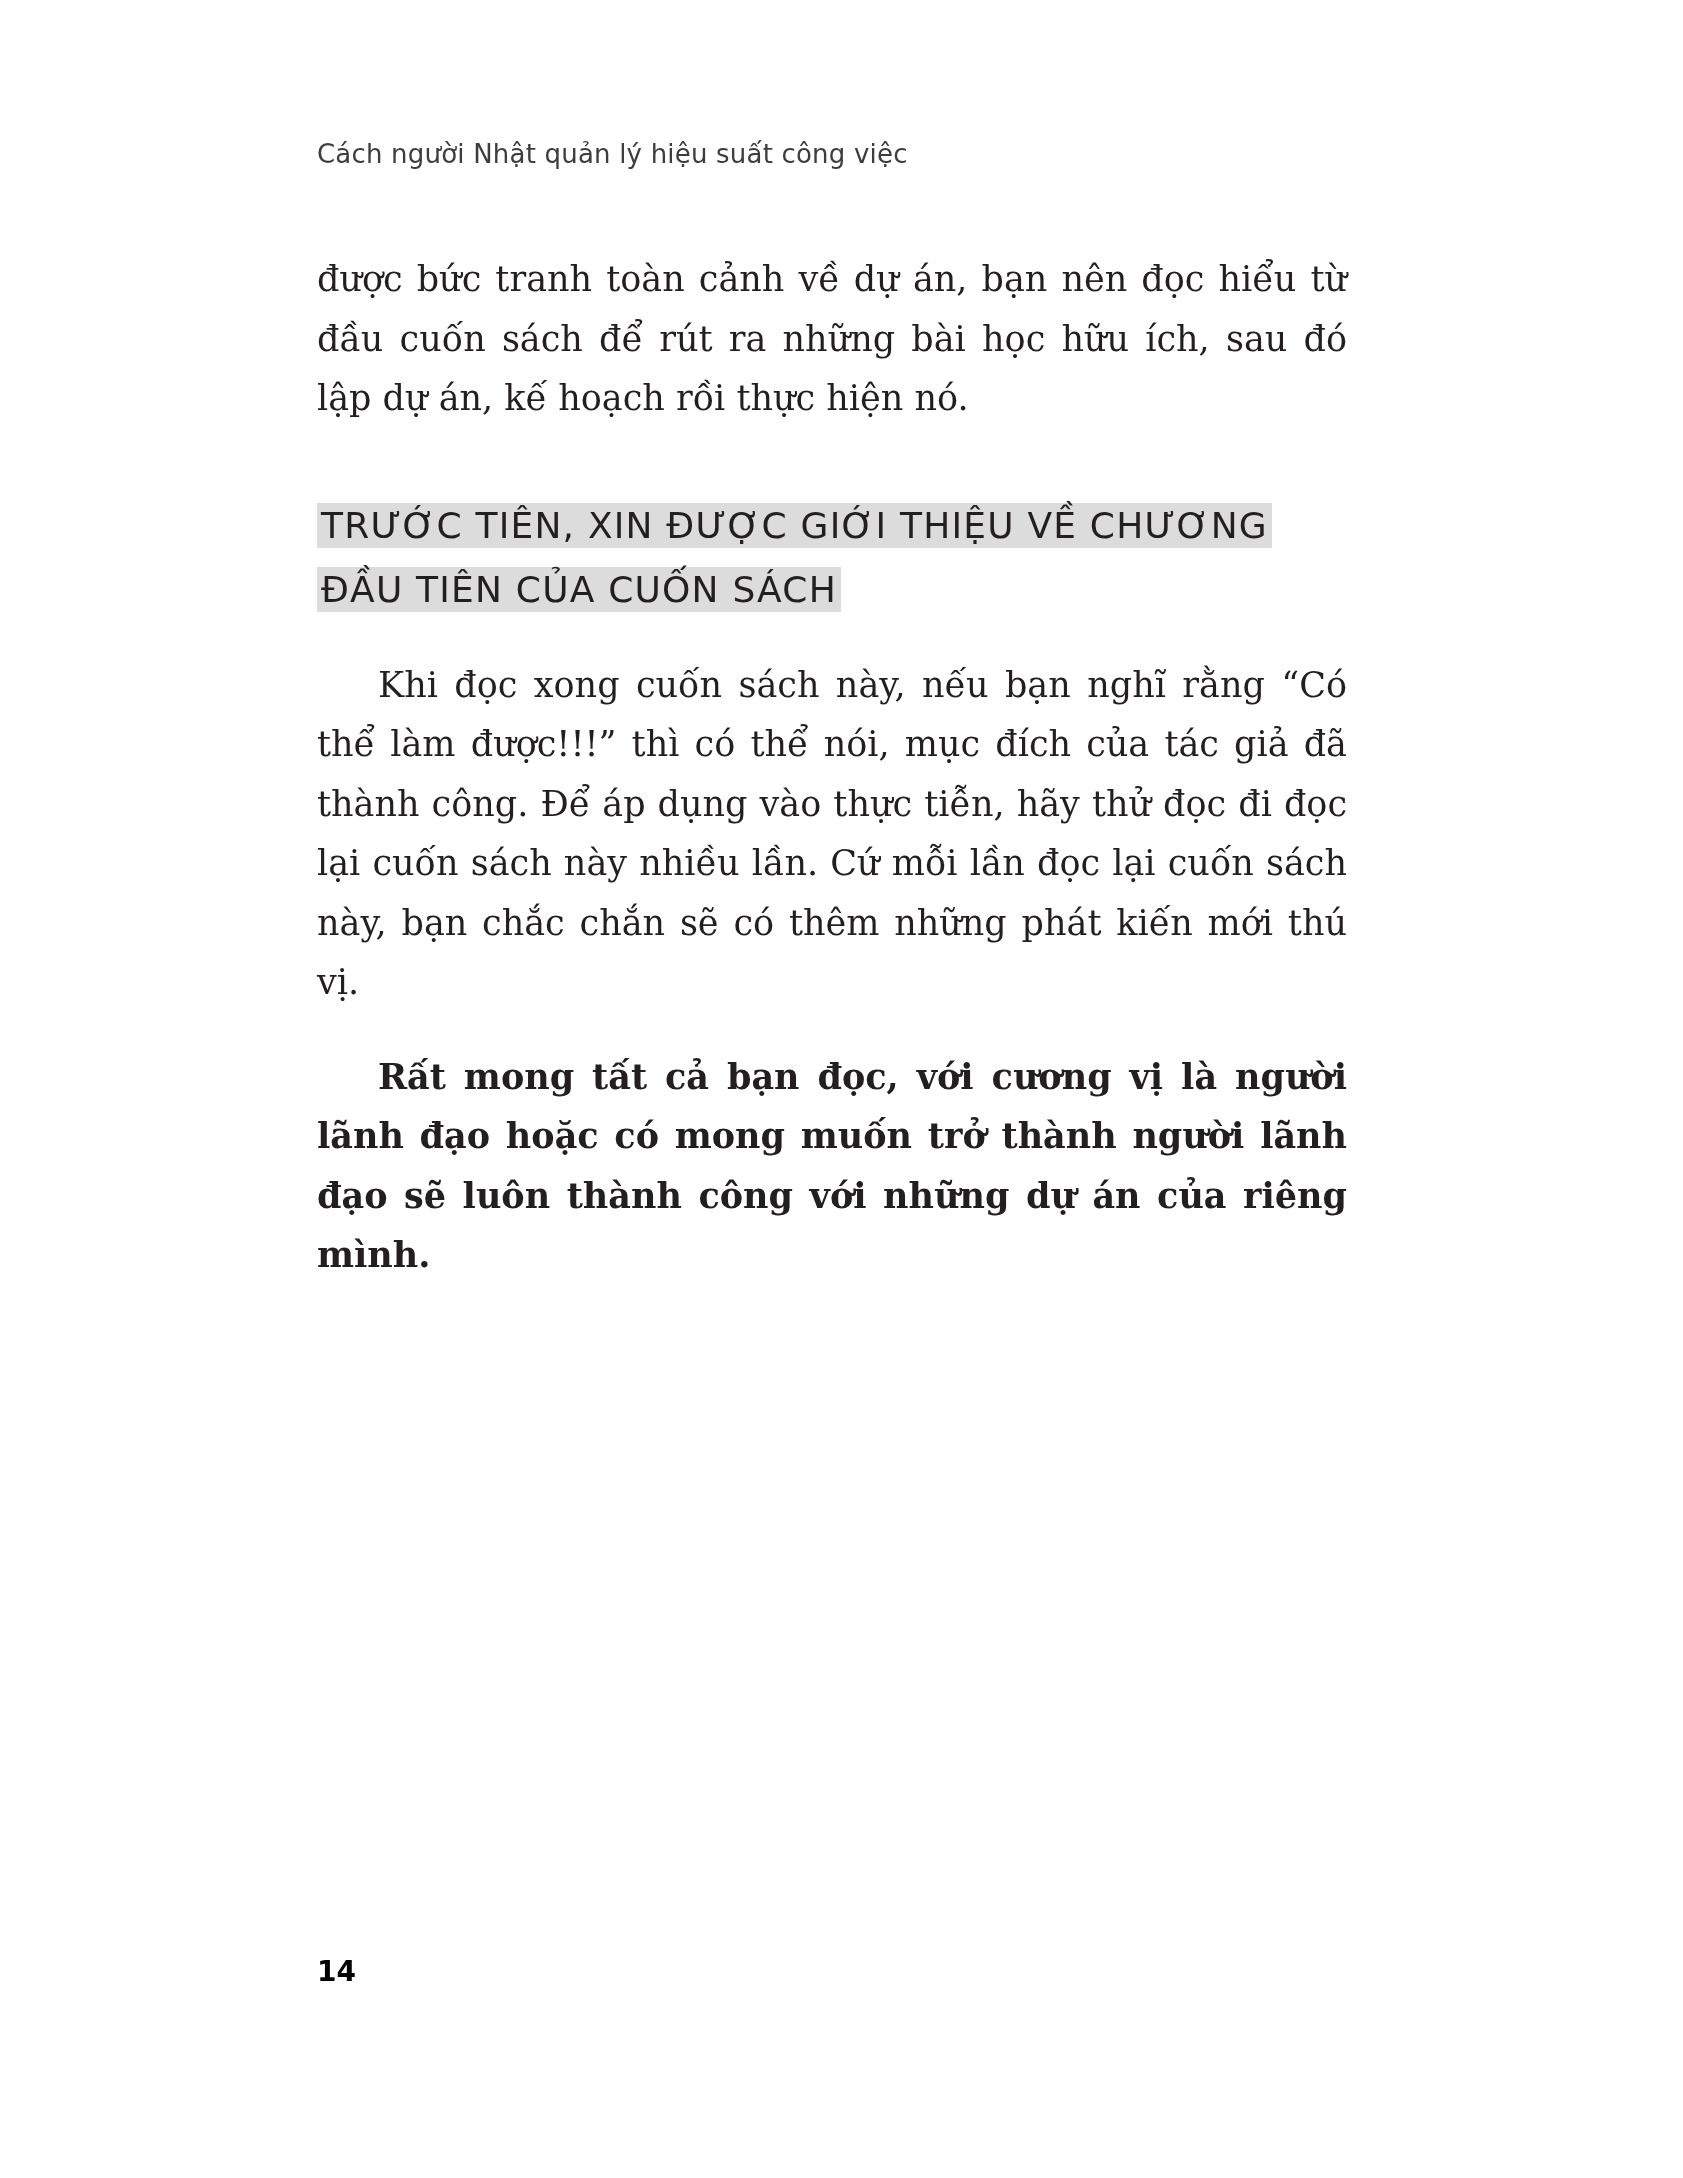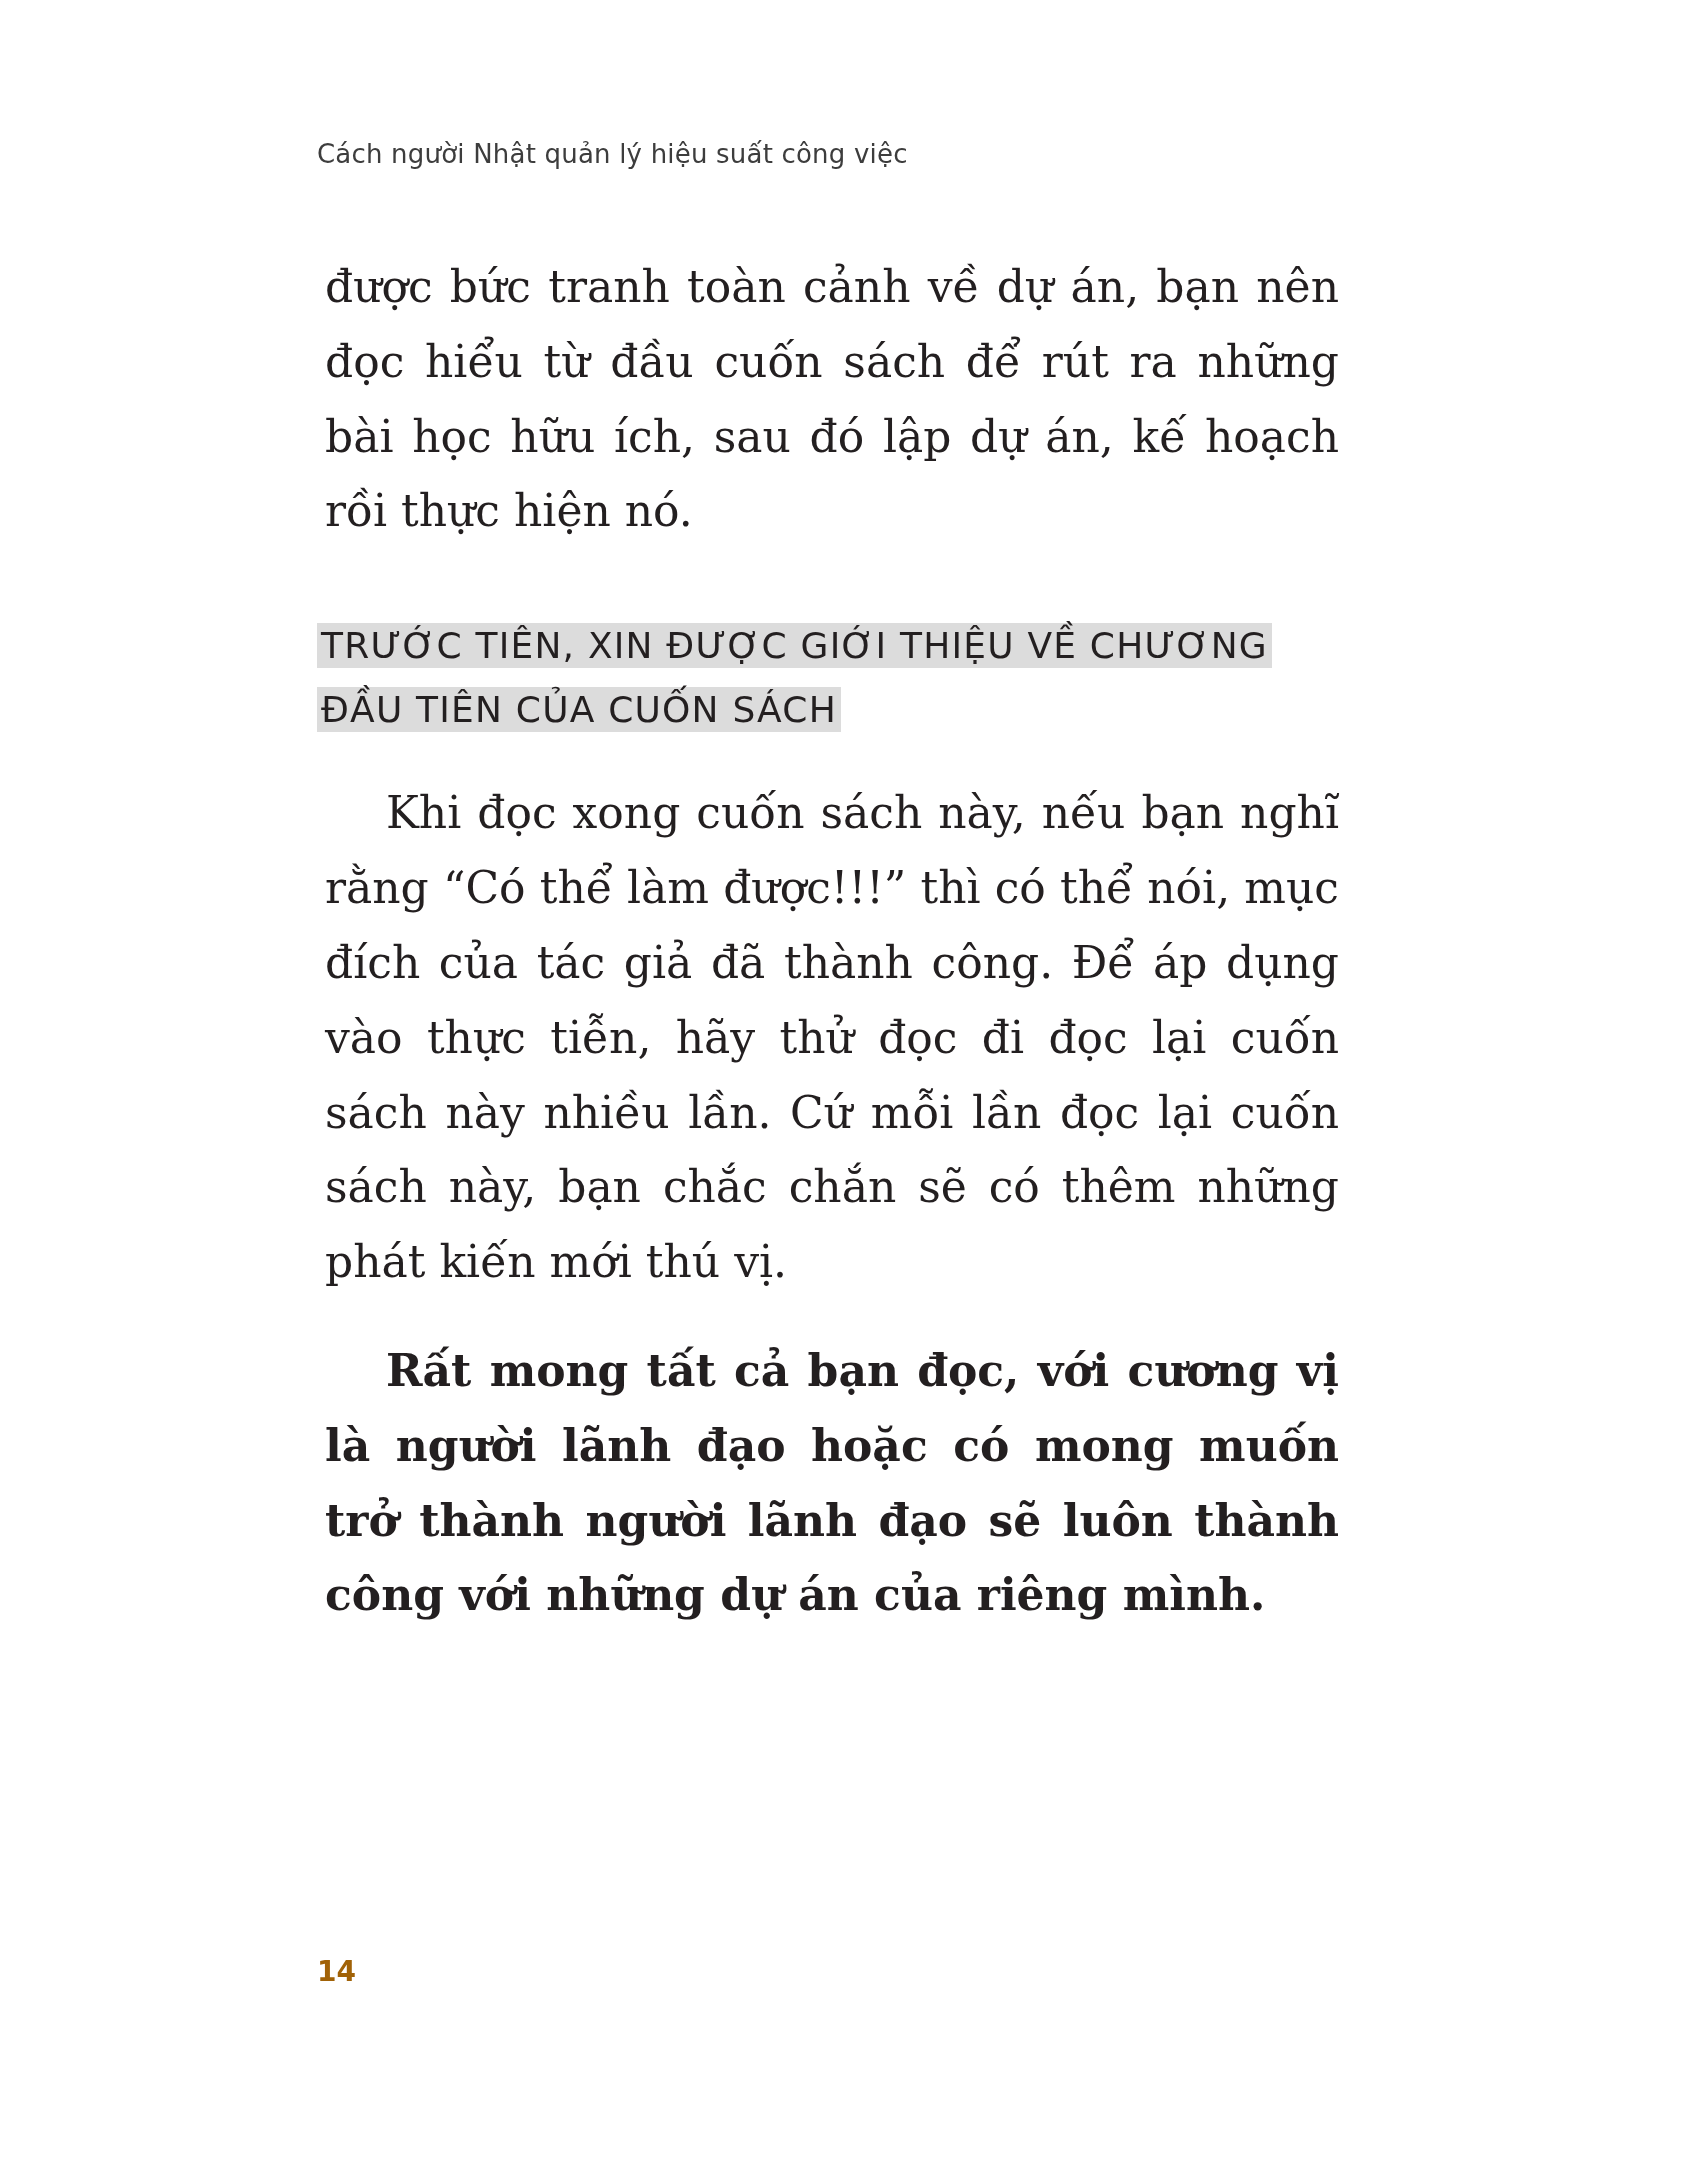--- a/index.html
+++ b/index.html
@@ -25,25 +25,25 @@
   .running-head {
     font-family: "DejaVu Sans", sans-serif;
     font-size: 26px;
     color: #3d3d3d;
     letter-spacing: 0.2px;
     margin: 0 0 81px 0;
     white-space: nowrap;
   }
   .body-text {
     font-family: "DejaVu Serif", serif;
-    font-size: 44px;
+    font-size: 35px;
     line-height: 1.70;
     color: #231f20;
     text-align: justify;
-    margin: 8px;
+    margin: 0;
     -webkit-hyphens: none;
     hyphens: none;
   }
   .body-text + .body-text {
     margin-top: 34px;
     font-weight: bold;
   }
   .indent {
     text-indent: 61px;
   }
@@ -63,21 +63,21 @@
     -webkit-box-decoration-break: clone;
     text-transform: uppercase;
   }
   .folio {
     position: absolute;
     left: 317px;
     top: 1955px;
     font-family: "DejaVu Sans", sans-serif;
     font-weight: bold;
     font-size: 28px;
-    color: #a16207;
+    color: #000000;
   }
 </style>
 </head>
 <body>
 
 <div class="page">
 
   <div class="content">
 
     <div class="running-head">Cách người Nhật quản lý hiệu suất công việc</div>

